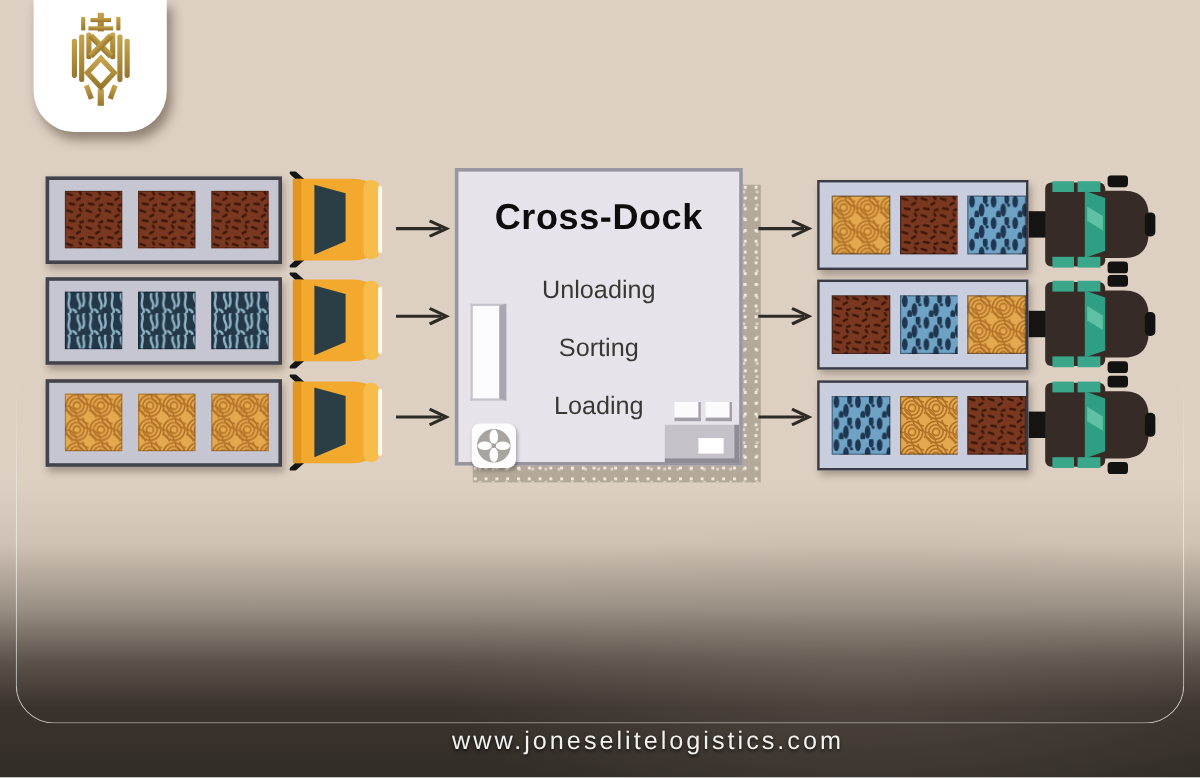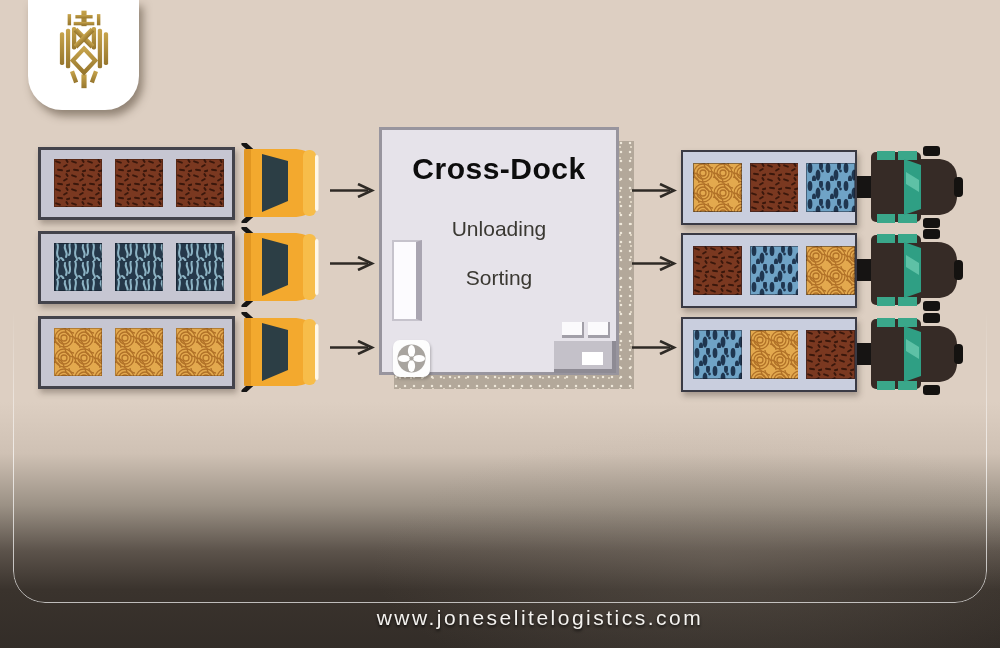--- a/index.html
+++ b/index.html
@@ -24,21 +24,21 @@
     box-shadow:2px 4px 6px rgba(60,50,40,.35);
   }
   .trailer-in{width:197px;height:73px;background:#c6c6d2;border:3px solid #43434b;gap:13px;padding-left:13px;}
   .trailer-out{width:176px;height:75px;background:#c9cede;border:2px solid #3a3a44;gap:8px;padding-left:10px;}
   .cargo{display:block;}
   .cab{display:block;}
   .cab-in{margin-left:2px;}
   
   .flow-arrow{position:absolute;}
   
-  .crossdock{position:absolute;left:379px;top:127px;width:276px;height:248px;border-radius:31px;}
+  .crossdock{position:absolute;left:379px;top:140px;width:276px;height:248px;border-radius:31px;}
   .speckle{
     position:absolute;left:15px;top:14px;width:240px;height:248px;
     background-color:#b3a89a;
     background-image:
       radial-gradient(circle at 2px 2px,#efe8da 1.4px,transparent 1.6px),
       radial-gradient(circle at 6px 6px,#ddd3c2 1.2px,transparent 1.5px),
       radial-gradient(circle at 9px 3px,#f2ecdf 1px,transparent 1.3px);
     background-size:9px 9px,11px 11px,7px 7px;
   }
   .dock-box{
@@ -251,20 +251,21 @@
         <polyline points="29,1 43,7.5 29,14"></polyline>
       </g>
     </svg>
 
   <div class="crossdock">
     <div class="speckle"></div>
     <div class="dock-box">
       <div class="dock-title">Cross-Dock</div>
       <div class="dock-step step-1">Unloading</div>
       <div class="dock-step step-2">Sorting</div>
+      <div class="dock-step step-3">Loading</div>
       <div class="dock-door"></div>
       <div class="fan">
         <svg width="31" height="31" viewBox="0 0 31 31">
           <circle cx="15.5" cy="15.5" r="14" fill="#a8a49f"></circle>
           <g fill="#ffffff">
             <ellipse cx="15.5" cy="8" rx="3.6" ry="6"></ellipse>
             <ellipse cx="15.5" cy="23" rx="3.6" ry="6"></ellipse>
             <ellipse cx="8" cy="15.5" rx="6" ry="3.6"></ellipse>
             <ellipse cx="23" cy="15.5" rx="6" ry="3.6"></ellipse>
           </g>

